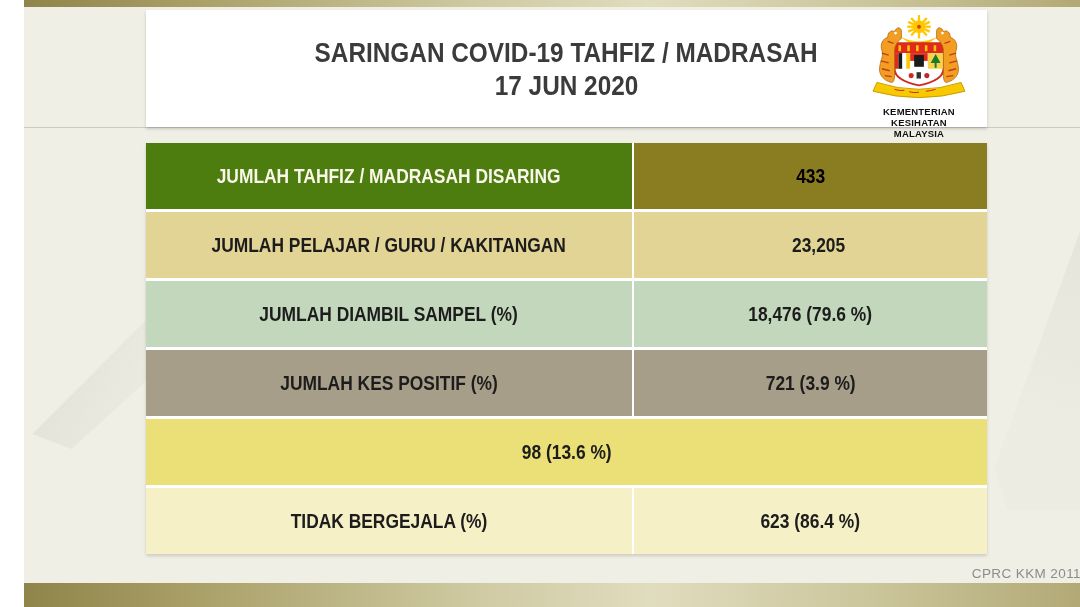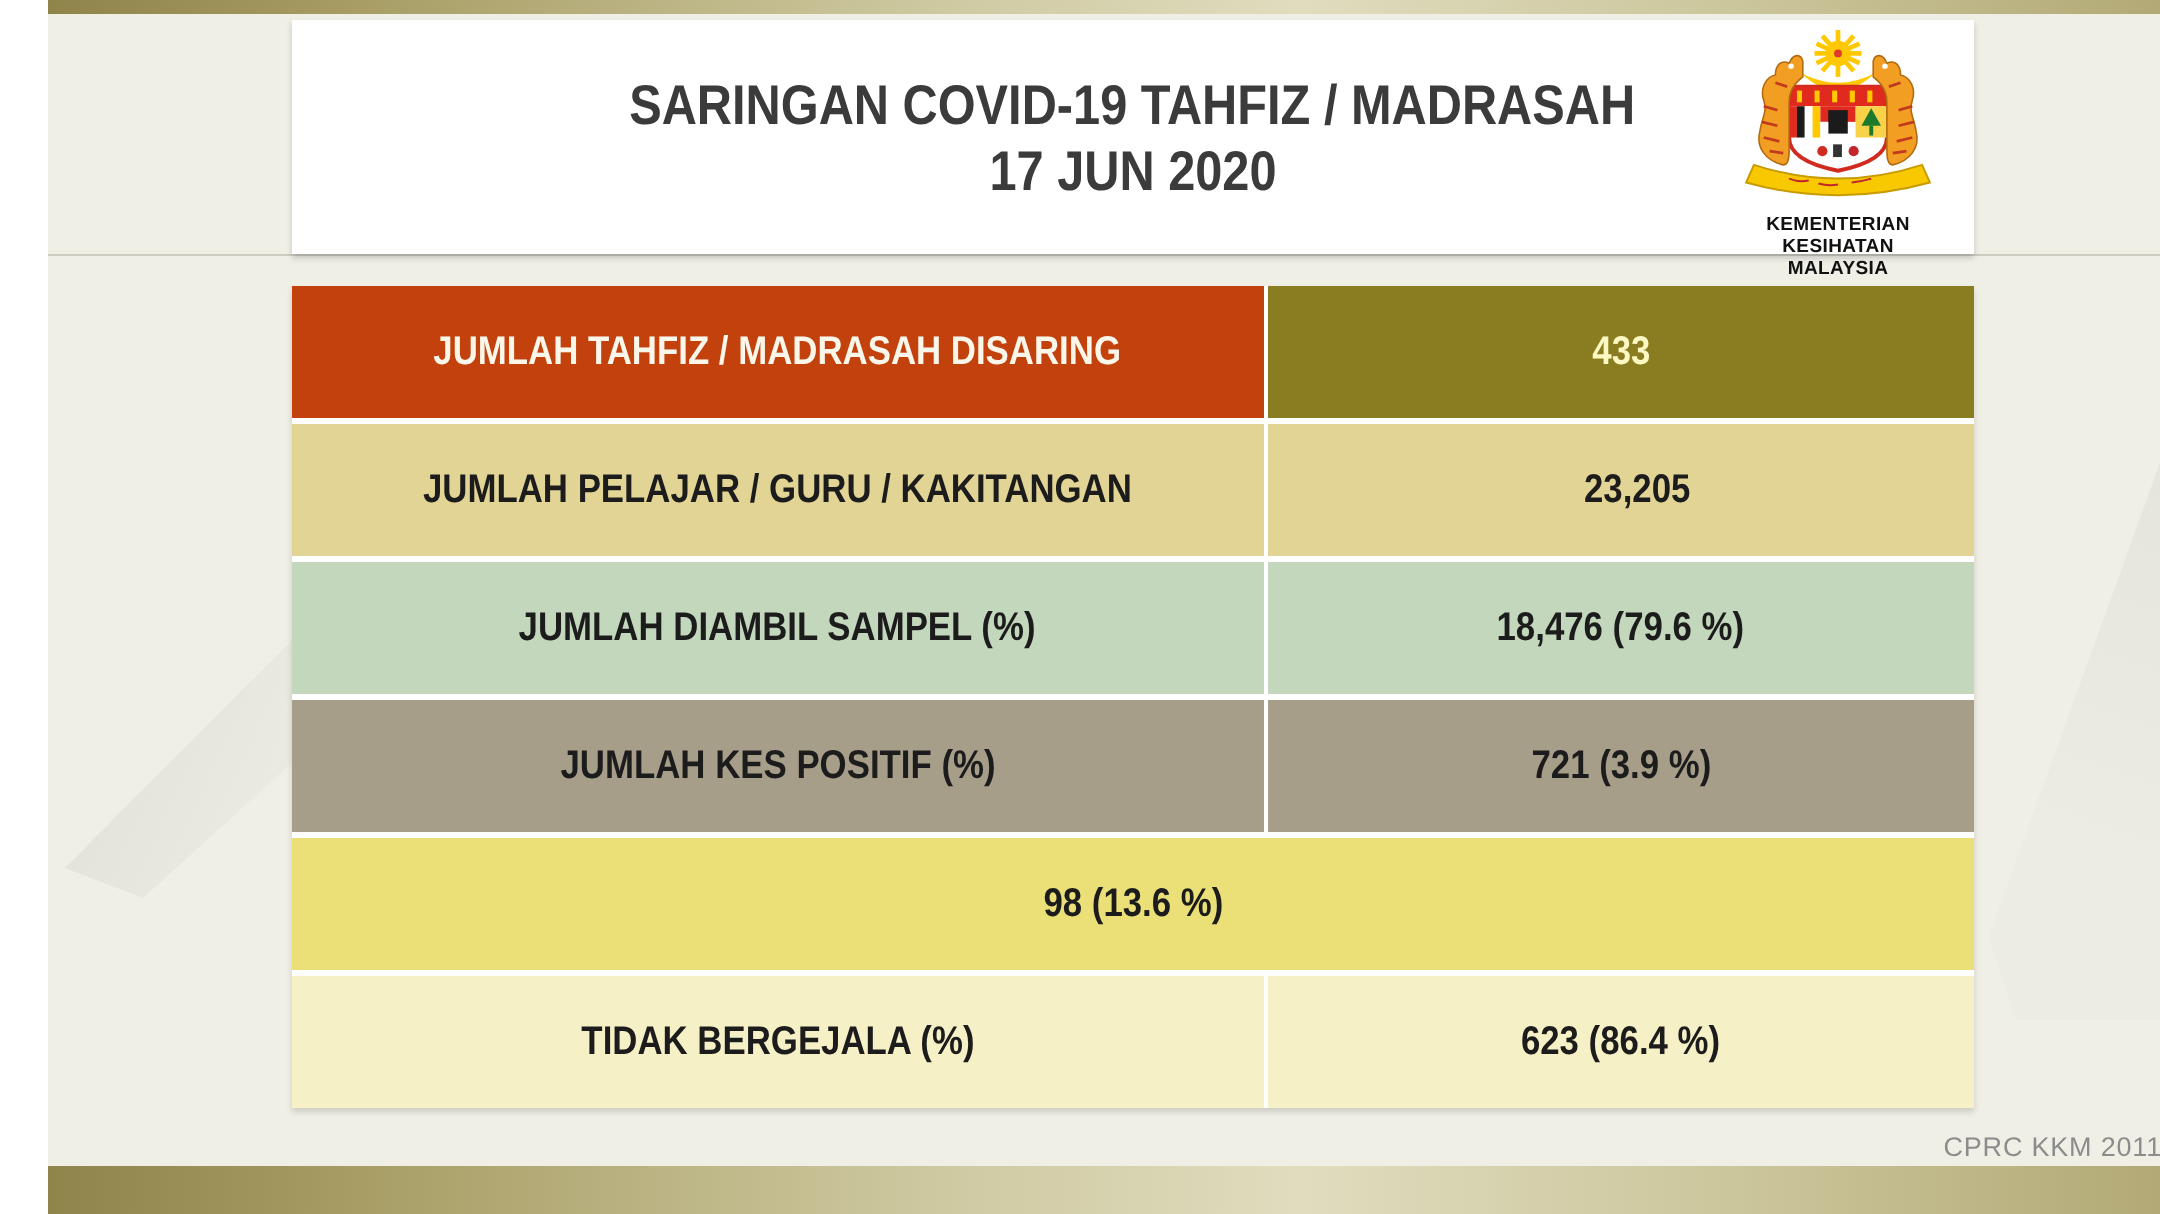--- a/index.html
+++ b/index.html
@@ -134,24 +134,24 @@
         <path d="M22,70 Q65,84 108,70 L112,79 Q65,92 18,79 Z" fill="#F8C900" stroke="#C89B00" stroke-width="1"></path>
         <path d="M40,77 q5,2 10,1 M55,79.5 q5,1.5 10,0.5 M72,79 q5,-0.5 10,-2" fill="none" stroke="#C2262A" stroke-width="1"></path>
       </svg>
       <div class="logo-caption">KEMENTERIAN KESIHATAN</div>
       <div class="logo-caption">MALAYSIA</div>
     </div>
   </div>
 
   <div class="covid-table">
     <div class="row">
-      <div class="cell label" style="background: #c2410c; color: rgb(250, 247, 234);">
+      <div class="cell label" style="background: #4d7c0f; color: rgb(250, 247, 234);">
           <span class="cond">JUMLAH TAHFIZ / MADRASAH DISARING</span>
         </div>
-      <div class="cell value" style="background: rgb(138, 124, 32); color: #fef9c3;">
+      <div class="cell value" style="background: rgb(138, 124, 32); color: #000000;">
           <span class="cond">433</span>
         </div>
     </div>
     <div class="row">
       <div class="cell label" style="background: rgb(226, 212, 149); color: rgb(28, 28, 28);">
           <span class="cond">JUMLAH PELAJAR / GURU / KAKITANGAN</span>
         </div>
       <div class="cell value" style="background: rgb(226, 212, 149); color: rgb(28, 28, 28); padding-left: 16px;">
           <span class="cond">23,205</span>
         </div>

